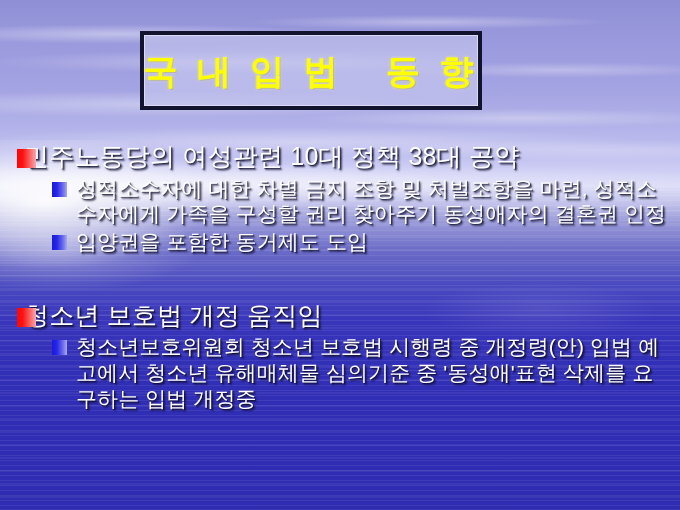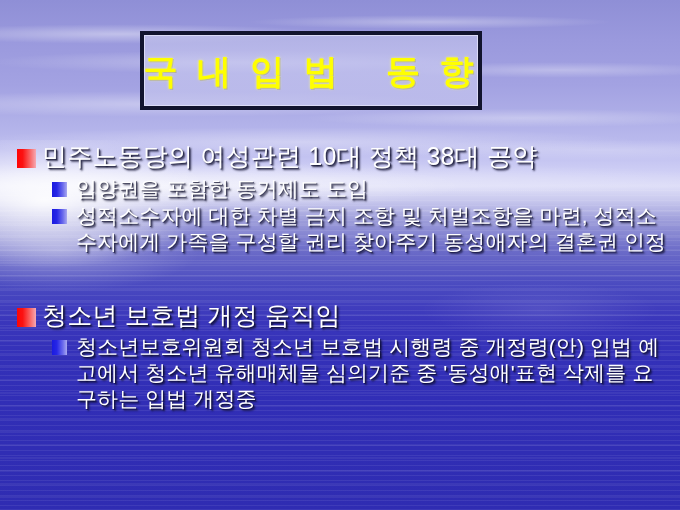--- a/index.html
+++ b/index.html
@@ -120,21 +120,21 @@
   .body-area {
     position: absolute;
     left: 0;
     top: 142px;
     width: 680px;
   }
   .block { margin: 0; }
 
   .lvl1 {
     position: relative;
-    padding-left: 42px;
+    padding-left: 24px;
     padding-right: 14px;
     margin: 0 10px 4px 0;
   }
   .lvl1 .text {
     color: #ffffff;
     font-size: 25px;
     font-weight: 400;
     line-height: 1.18;
     letter-spacing: .2px;
     text-shadow: 2px 2px 2px rgba(10,10,40,.85), 1px 1px 0 rgba(10,10,40,.6);
@@ -190,25 +190,25 @@
 
   <div class="body-area">
 
     <div class="block">
       <div class="lvl1">
         <span class="bullet-red"></span>
         <span class="text">민주노동당의 여성관련 10대 정책 38대 공약</span>
       </div>
       <div class="lvl2">
         <span class="bullet-blue"></span>
-        <span class="text">입양권을 포함한 동거제도 도입</span>
+        <span class="text">성적소수자에 대한 차별 금지 조항 및 처벌조항을 마련, 성적소수자에게 가족을 구성할 권리 찾아주기 동성애자의 결혼권 인정</span>
       </div>
       <div class="lvl2">
         <span class="bullet-blue"></span>
-        <span class="text">성적소수자에 대한 차별 금지 조항 및 처벌조항을 마련, 성적소수자에게 가족을 구성할 권리 찾아주기 동성애자의 결혼권 인정</span>
+        <span class="text">입양권을 포함한 동거제도 도입</span>
       </div>
     </div>
 
     <div class="gap"></div>
 
     <div class="block">
       <div class="lvl1">
         <span class="bullet-red"></span>
         <span class="text">청소년 보호법 개정 움직임</span>
       </div>

